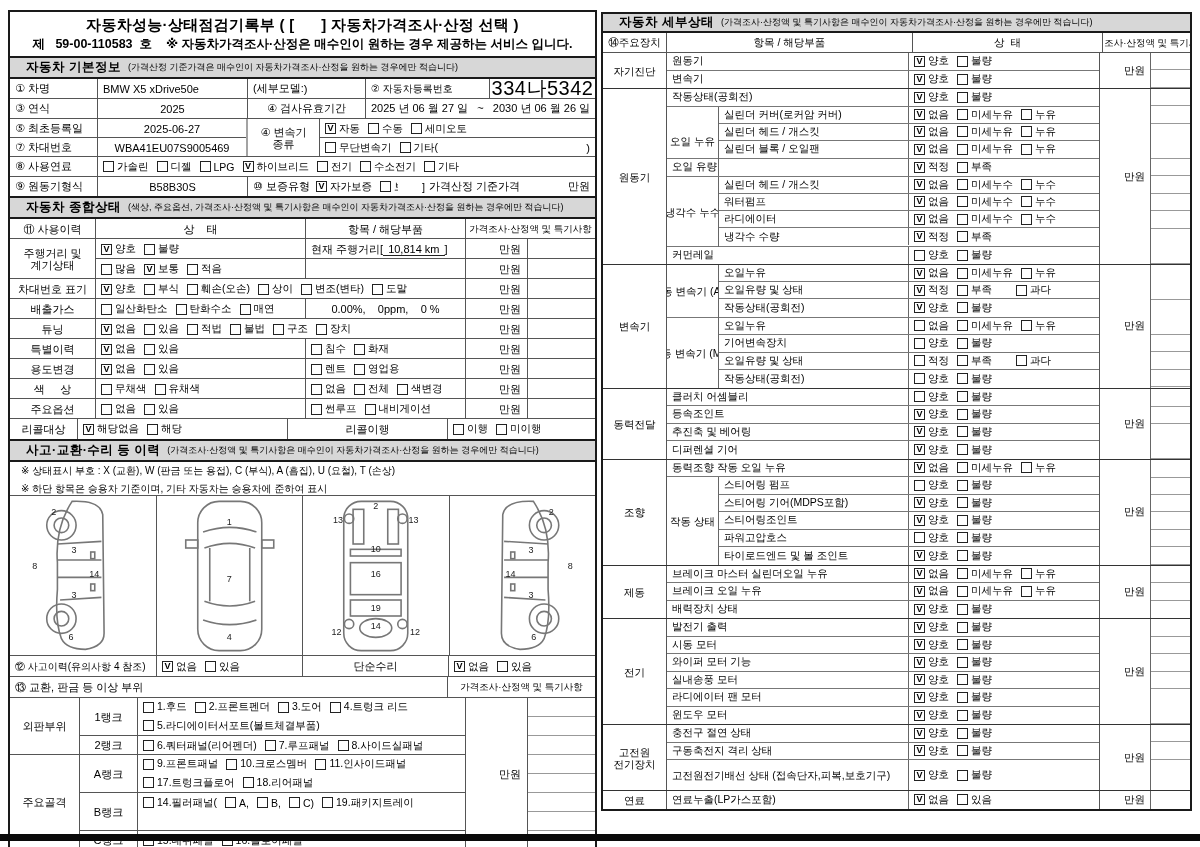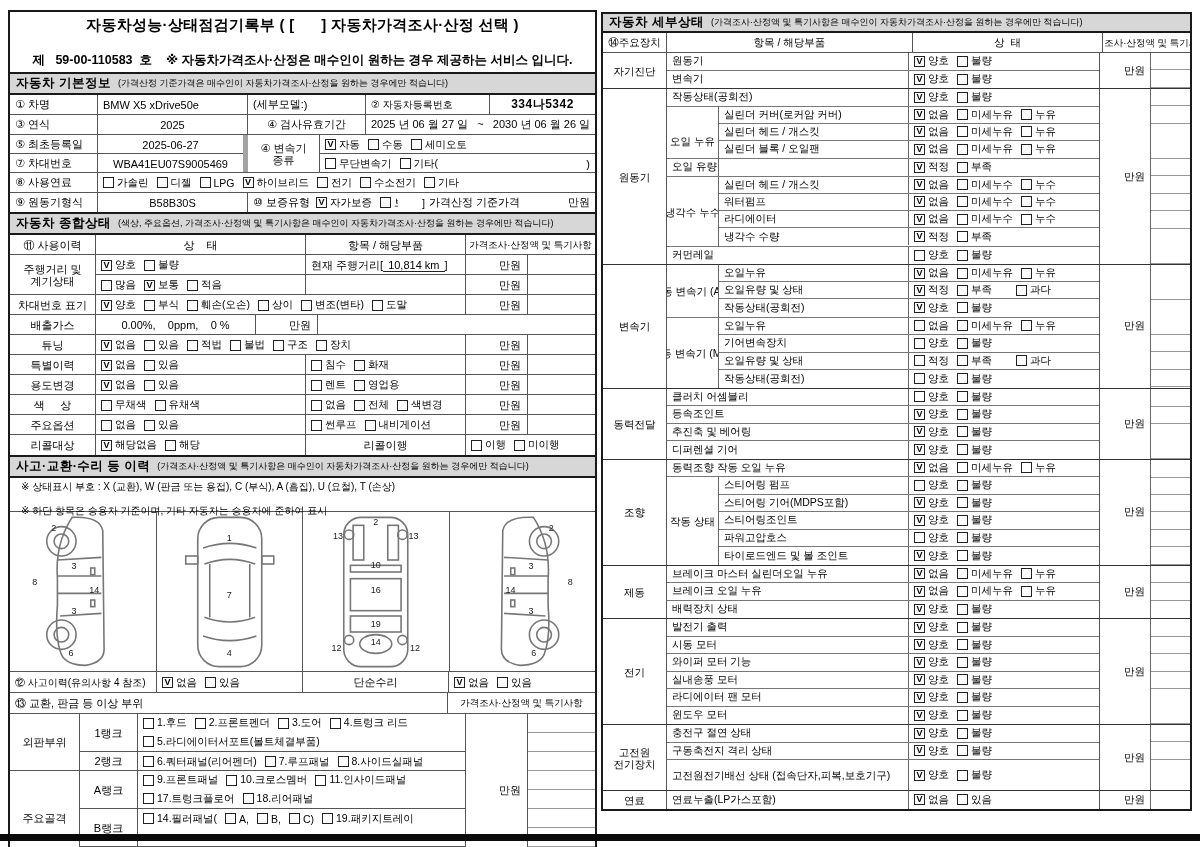--- a/index.html
+++ b/index.html
@@ -4,40 +4,40 @@
 <style>
   *{box-sizing:border-box;margin:0;padding:0}
   html,body{background:#fff}
   body{width:1200px;height:847px;position:relative;font-family:"Liberation Sans","DejaVu Sans",sans-serif;color:#000;font-size:11px;overflow:hidden}
   .colL{position:absolute;left:8px;top:10px;width:589px}
   .colR{position:absolute;left:601px;top:12px;width:591px}
   .bottom-bar{position:absolute;left:0;top:834px;width:1200px;height:7px;background:#0a0a0a}
   .box{border:2px solid #1a1a1a;background:#fff}
   .titlebox{text-align:center;padding:4px 2px 3px}
   .t1{font-size:15px;font-weight:bold;letter-spacing:.3px}
-  .t2{font-size:12.5px;font-weight:bold;margin-top:17px}
-  .bar{display:flex;align-items:center;background:#d7d7d7;border:2px solid #1a1a1a;border-top:0;height:21px;padding:0 6px;white-space:nowrap;overflow:hidden}
+  .t2{font-size:12.5px;font-weight:bold;margin-top:1px}
+  .bar{display:flex;align-items:center;background:#d7d7d7;border:2px solid #1a1a1a;border-top:0;height:21px;padding:0 16px;white-space:nowrap;overflow:hidden}
   .bar .bt{font-size:12.5px;font-weight:bold;letter-spacing:.5px}
   .bar .bn{font-size:9px;margin-left:7px}
   .grid{border:2px solid #1a1a1a;border-top:0;background:#fff}
   .fr{display:flex;border-bottom:1px solid #555;align-items:stretch}
   .fr:last-child{border-bottom:0}
   .fc{border-right:1px solid #555;display:flex;align-items:center;padding:0 5px;height:19px;white-space:nowrap;overflow:hidden}
   .fc.last,.fc:last-child{border-right:0}
   .ctr{justify-content:center;text-align:center}
   .rgt{justify-content:flex-end}
   .pre{white-space:pre-line;line-height:12px;text-align:center}
   .vstack{display:flex;flex-direction:column;flex:1;min-width:0}
   .subrow{display:flex;height:19px;border-bottom:1px solid #555;align-items:stretch}
   .subrow:last-child{border-bottom:0}
   .h38{height:38px}
   .h40{height:40px}
   .small{font-size:10px}
   .tiny{font-size:9.5px}
-  .plate{font-size:12px;font-weight:bold;letter-spacing:.5px}
+  .plate{font-size:20px;font-weight:normal;letter-spacing:.5px}
   
   .cbi{display:inline-flex;align-items:center;margin-right:8px;white-space:nowrap}
   .cb{display:inline-block;width:11px;height:11px;border:1.5px solid #222;background:#fff;margin-right:3px;font:bold 9px/9px "Liberation Sans","DejaVu Sans",sans-serif;text-align:center;color:#000;flex:0 0 auto}
   .cbl{font-size:10.5px}
   .cbg{display:flex;align-items:center;min-width:0;overflow:hidden}
   
   .won{justify-content:flex-end;padding-right:6px}
   .amt{border-right:0}
   .amtlines{background:repeating-linear-gradient(to bottom,transparent 0,transparent 18px,#999 18px,#999 19px)}
   .amtlinesR{background:repeating-linear-gradient(to bottom,transparent 0,transparent 16.5px,#999 16.5px,#999 17.5px)}
@@ -96,21 +96,21 @@
     </div>
     <div class="fr h38">
       <div class="vstack" style="width:88px;flex:0 0 88px;border-right:1px solid #555">
         <div class="subrow">
             <div class="fc last" style="flex:1">⑤ 최초등록일</div>
           </div>
         <div class="subrow">
             <div class="fc last" style="flex:1">⑦ 차대번호</div>
           </div>
       </div>
-      <div class="vstack" style="width:150px;flex:0 0 150px;border-right:5px solid #a3a3a3">
+      <div class="vstack" style="width:150px;flex:0 0 150px;border-right:2px solid #a3a3a3">
         <div class="subrow">
             <div class="fc ctr last" style="flex:1">2025-06-27</div>
           </div>
         <div class="subrow">
             <div class="fc ctr last" style="flex:1">WBA41EU07S9005469</div>
           </div>
       </div>
       <div class="fc ctr pre" style="width:72px;height:38px">④ 변속기
 종류</div>
       <div class="vstack" style="flex:1">
@@ -284,20 +284,34 @@
           <span class="cbi">
             <span class="cb"></span>
             <span class="cbl">도말</span>
           </span>
         </div>
       <div class="fc won" style="width:62px;height:20px">만원</div>
       <div class="fc last amt" style="flex:1;height:20px"></div>
     </div>
     <div class="fr" style="height:20px">
       <div class="fc ctr" style="width:86px;height:20px">배출가스</div>
+      <div class="fc cbg" style="width:210px;height:20px">
+          <span class="cbi">
+            <span class="cb"></span>
+            <span class="cbl">일산화탄소</span>
+          </span>
+          <span class="cbi">
+            <span class="cb"></span>
+            <span class="cbl">탄화수소</span>
+          </span>
+          <span class="cbi">
+            <span class="cb"></span>
+            <span class="cbl">매연</span>
+          </span>
+        </div>
       <div class="fc ctr" style="width:160px;height:20px">0.00%,&nbsp;&nbsp;&nbsp;&nbsp;0ppm,&nbsp;&nbsp;&nbsp;&nbsp;0 %</div>
       <div class="fc won" style="width:62px;height:20px">만원</div>
       <div class="fc last amt" style="flex:1;height:20px"></div>
     </div>
     <div class="fr" style="height:20px">
       <div class="fc ctr" style="width:86px;height:20px">튜닝</div>
       <div class="fc cbg" style="width:370px;height:20px">
           <span class="cbi">
             <span class="cb">V</span>
             <span class="cbl">없음</span>
@@ -424,21 +438,21 @@
           </span>
           <span class="cbi">
             <span class="cb"></span>
             <span class="cbl">내비게이션</span>
           </span>
         </div>
       <div class="fc won" style="width:62px;height:20px">만원</div>
       <div class="fc last amt" style="flex:1;height:20px"></div>
     </div>
     <div class="fr" style="height:20px">
-      <div class="fc ctr" style="width:86px;height:20px">리콜대상</div>
+      <div class="fc ctr" style="width:68px;height:20px">리콜대상</div>
       <div class="fc cbg" style="width:210px;height:20px">
           <span class="cbi">
             <span class="cb">V</span>
             <span class="cbl">해당없음</span>
           </span>
           <span class="cbi">
             <span class="cb"></span>
             <span class="cbl">해당</span>
           </span>
         </div>
@@ -456,21 +470,21 @@
     </div>
   </div>
 
   <div class="bar">
     <span class="bt">사고·교환·수리 등 이력</span>
     <span class="bn">(가격조사·산정액 및 특기사항은 매수인이 자동차가격조사·산정을 원하는 경우에만 적습니다)</span>
   </div>
 
   <div class="grid">
     <div class="fr" style="height:34px">
-      <div class="fc last" style="flex:1;height:42px;flex-direction:column;align-items:flex-start;justify-content:space-between">
+      <div class="fc last" style="flex:1;height:42px;flex-direction:column;align-items:flex-start;justify-content:flex-start">
         <span class="legend">※ 상태표시 부호 : X (교환), W (판금 또는 용접), C (부식), A (흠집), U (요철), T (손상)</span>
         <span class="legend">※ 하단 항목은 승용차 기준이며, 기타 자동차는 승용차에 준하여 표시</span>
       </div>
     </div>
     <div class="fr" style="height:160px">
       <div class="diagcell">
         <svg viewBox="0 0 100 120">
           <g fill="none" stroke="#777" stroke-width="1.2">
             <path d="M42,4 Q63,3 65,14 L66,103 Q66,113 52,115 Q38,115 34,107 Q29,94 31,70 L31,50 Q29,24 42,4 Z"></path>
             <circle cx="34" cy="22" r="11"></circle>

